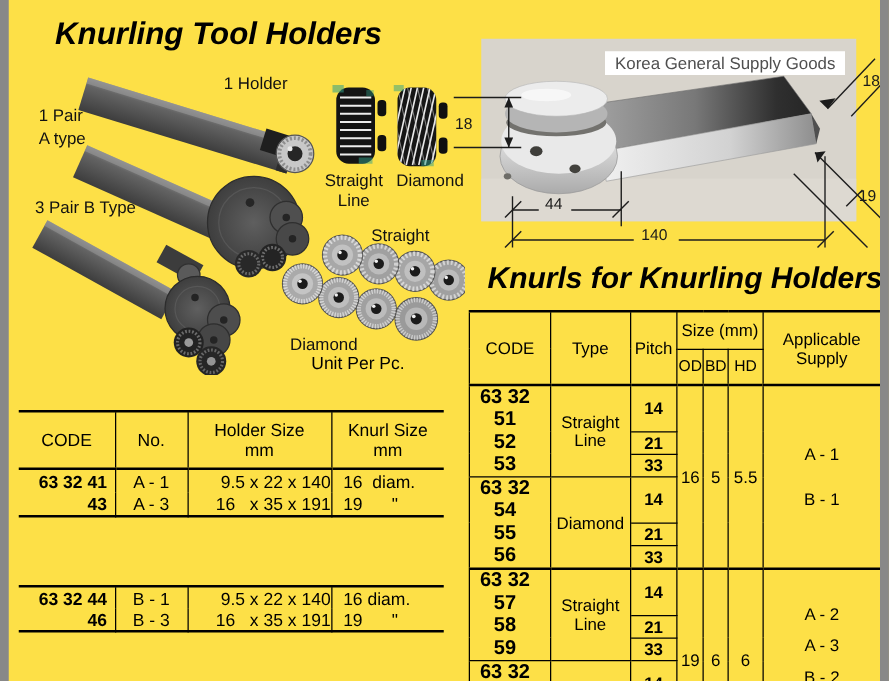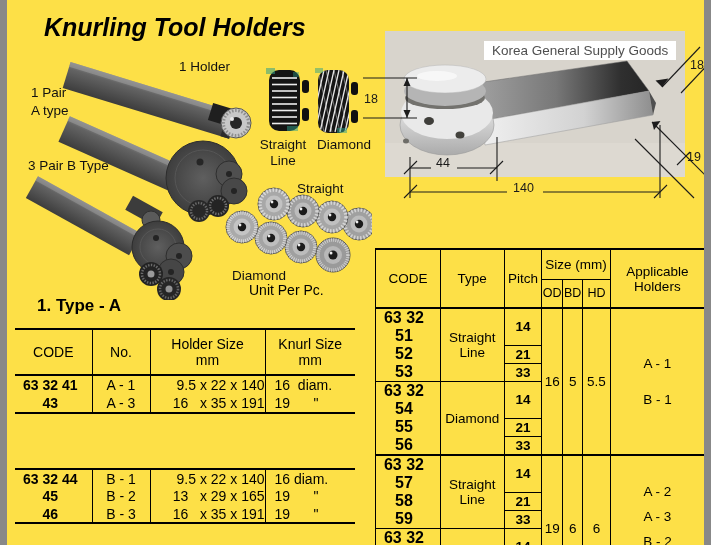--- a/index.html
+++ b/index.html
@@ -19,21 +19,21 @@
   .heading-a { left:30px; top:296px; font-size:17px; font-weight:700; white-space:nowrap; }
   .unit-note { left:242px; top:282px; width:96px; text-align:left; font-size:14px; white-space:nowrap; }
   .heading-b { left:30px; top:436px; font-size:17px; font-weight:700; white-space:nowrap; }
 
   table { border-spacing:0; }
   .ltable { position:absolute; left:8px; border-collapse:collapse; table-layout:fixed;
             border-top:2px solid #000; border-bottom:2px solid #000; }
   .ltable th, .ltable td { padding:0; vertical-align:middle; }
   .ltable thead th { border-bottom:2px solid #000; font-weight:400; font-size:14px; text-align:center; line-height:16px; }
   .vline { border-left:1px solid #000; }
-  .lcode { font-weight:700; text-align:center; padding-right:6px !important; font-size:14px; }
+  .lcode { font-weight:700; text-align:right; padding-right:6px !important; font-size:14px; }
   .lno   { text-align:center; font-size:14px; }
   .lhs   { text-align:right; padding-left:13px !important; font-size:14px; white-space:pre; }
   .lks   { text-align:left; padding-left:9px  !important; font-size:14px; white-space:pre; }
 
   .ktable { position:absolute; left:368px; top:248px; border-collapse:collapse; table-layout:fixed;
             border-top:2px solid #000; border-bottom:2px solid #000; border-left:1px solid #000; }
   .ktable th, .ktable td { padding:0; vertical-align:middle; text-align:center; }
   .ktable thead th { border-bottom:2px solid #000; font-weight:400; font-size:13.5px; line-height:15px; }
   .ktable thead th.size-h { border-bottom:1px solid #000; }
   .b-r { border-right:1px solid #000; }
@@ -47,20 +47,21 @@
   .khold { font-size:13.5px; white-space:pre-line; }
   .g1 { line-height:36px; }
   .g2 { line-height:25px; }
 </style>
 </head>
 <body>
 
 <div class="page">
 
   <div class="abs main-title">Knurling Tool Holders</div>
+  <div class="abs knurls-title">Knurls for Knurling Holders</div>
 
   <svg class="abs" style="left:0;top:48px" width="365" height="252" viewBox="0 0 365 252">
     <defs>
       <linearGradient id="gBar" x1="0" y1="0" x2="0" y2="1">
         <stop offset="0" stop-color="#8a8a8a"></stop>
           <stop offset="0.25" stop-color="#636363"></stop>
           <stop offset="1" stop-color="#3d3d3d"></stop>
       </linearGradient>
       <radialGradient id="gHead">
           <stop offset="0" stop-color="#5f5f5f"></stop>
@@ -308,21 +309,20 @@
     </g>
   </svg>
 
   <div class="abs caption">Korea General Supply Goods</div>
   <div class="abs dim" style="left:357px;top:92px">18</div>
   <div class="abs dim" style="left:429px;top:156px">44</div>
   <div class="abs dim" style="left:506px;top:181px">140</div>
   <div class="abs dim" style="left:683px;top:58px">18</div>
   <div class="abs dim" style="left:680px;top:150px">19</div>
 
-  <div class="abs heading-a">1. Type - A</div>
   <div class="abs unit-note">Unit Per Pc.</div>
   <table class="ltable" style="top:328px">
     <colgroup>
         <col style="width:77px">
         <col style="width:58px">
         <col style="width:115px">
         <col style="width:90px">
       </colgroup>
     <thead>
       <tr style="height:46px">
@@ -358,26 +358,20 @@
         <col style="width:90px">
       </colgroup>
     <tbody>
       <tr style="height:18px">
         <td class="lcode">63 32 44</td>
         <td class="vline lno">B - 1</td>
         <td class="vline lhs">9.5 x 22 x 140</td>
         <td class="vline lks">16 diam.</td>
       </tr>
       <tr style="height:18px">
-        <td class="lcode">45</td>
-        <td class="vline lno">B - 2</td>
-        <td class="vline lhs">13   x 29 x 165</td>
-        <td class="vline lks">19      "</td>
-      </tr>
-      <tr style="height:18px">
         <td class="lcode">46</td>
         <td class="vline lno">B - 3</td>
         <td class="vline lhs">16   x 35 x 191</td>
         <td class="vline lks">19      "</td>
       </tr>
     </tbody>
   </table>
 
   <table class="ktable">
     <colgroup>
@@ -388,21 +382,21 @@
         <col style="width:20px">
         <col style="width:28px">
         <col style="width:95px">
     </colgroup>
     <thead>
       <tr style="height:30px">
         <th rowspan="2" class="b-r">CODE</th>
         <th rowspan="2" class="b-r">Type</th>
         <th rowspan="2" class="b-r">Pitch</th>
         <th colspan="3" class="b-r size-h">Size (mm)</th>
-        <th rowspan="2">Applicable Holders</th>
+        <th rowspan="2">Applicable Supply</th>
       </tr>
       <tr style="height:29px">
         <th class="b-r" style="font-size:12.5px">OD</th>
         <th class="b-r" style="font-size:12.5px">BD</th>
         <th class="b-r" style="font-size:12.5px">HD</th>
       </tr>
     </thead>
     <tbody>
       <tr style="height:18px">
         <td class="kcode b-r">63 32 51</td>

